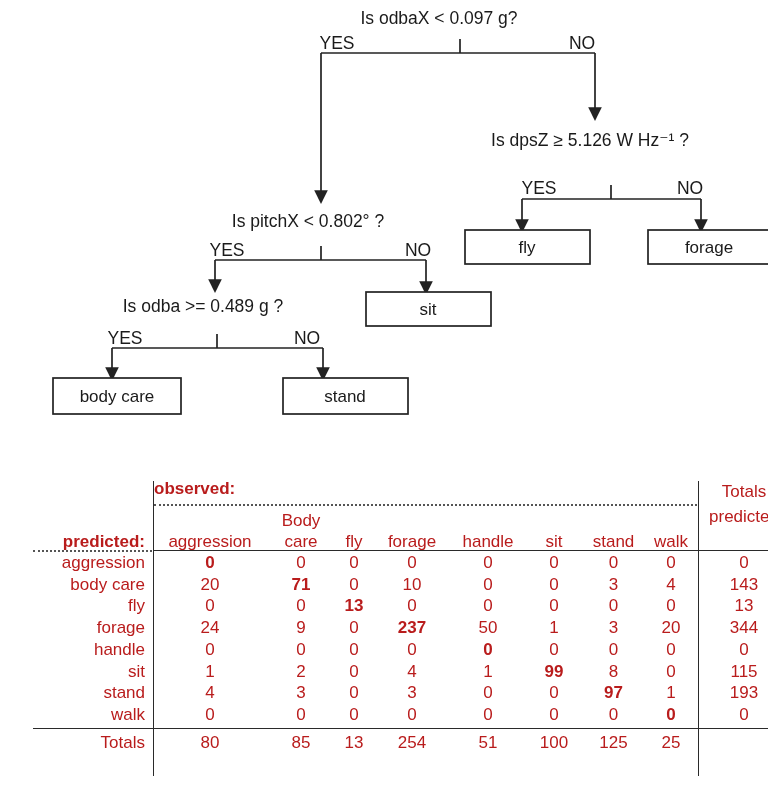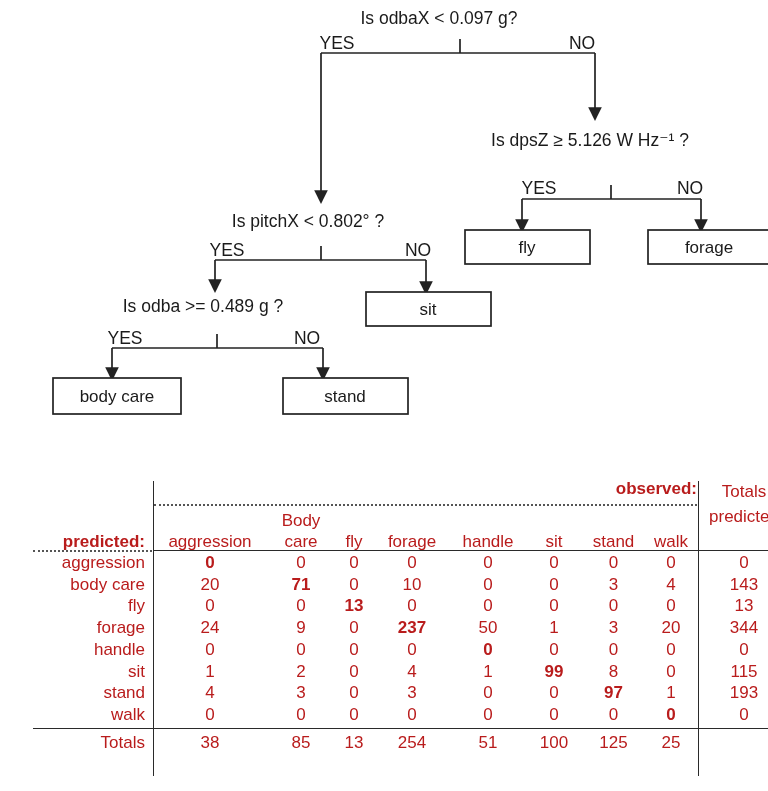--- a/index.html
+++ b/index.html
@@ -9,21 +9,21 @@
   }
   
   .tree{position:absolute;left:0;top:0;}
   .tree text{font-family:"Liberation Sans","DejaVu Sans",sans-serif;font-size:17.5px;fill:#1a1a1a;}
   .tree text.boxlbl{font-size:17px;}
   .tree .ln{stroke:#222;stroke-width:1.7;fill:none;}
   .tree .bx{fill:#fff;stroke:#222;stroke-width:1.7;}
   
   .tbl{position:absolute;left:0;top:470px;width:757px;font-size:17px;}
   .rowA{height:34px;position:relative;}
-  .obs{margin-left:121px;width:543px;text-align:right;font-weight:bold;padding-top:9px;box-sizing:border-box;}
+  .obs{margin-left:121px;width:543px;text-align:left;font-weight:bold;padding-top:9px;box-sizing:border-box;}
   .rowB{height:48px;display:flex;align-items:flex-end;}
   .rowB .cell{line-height:21px;padding-top:3px;}
   .trow{height:21.75px;display:flex;align-items:center;}
   .trowT{height:52px;display:flex;align-items:flex-start;}
   .trowT .cell{line-height:22px;padding-top:6px;}
   .cell{box-sizing:border-box;text-align:center;flex:none;}
   .w0{width:120px;text-align:right;padding-right:8px;}
   .w1{width:114px;} .w2{width:68px;} .w3{width:38px;} .w4{width:78px;}
   .w5{width:74px;} .w6{width:58px;} .w7{width:61px;} .w8{width:54px;} .w9{width:92px;}
   .bold{font-weight:bold;}
@@ -209,21 +209,21 @@
       <div class="cell w6">0</div>
       <div class="cell w7">0</div>
       <div class="cell w8 bold">0</div>
       <div class="cell w9">0</div>
     </div>
 
     <div class="trowT">
       <div class="cell w0">
         <div>Totals</div>
       </div>
-      <div class="cell w1">38</div>
+      <div class="cell w1">80</div>
       <div class="cell w2">85</div>
       <div class="cell w3">13</div>
       <div class="cell w4">254</div>
       <div class="cell w5">51</div>
       <div class="cell w6">100</div>
       <div class="cell w7">125</div>
       <div class="cell w8">25</div>
     </div>
 
     <div class="vl vl1"></div>

